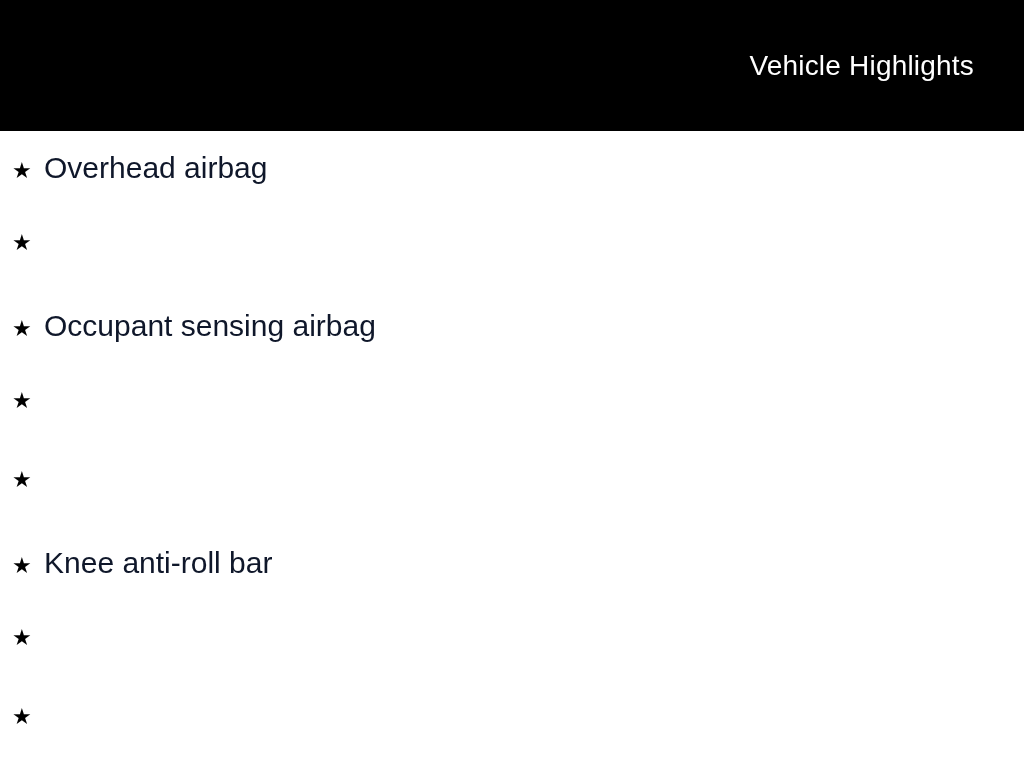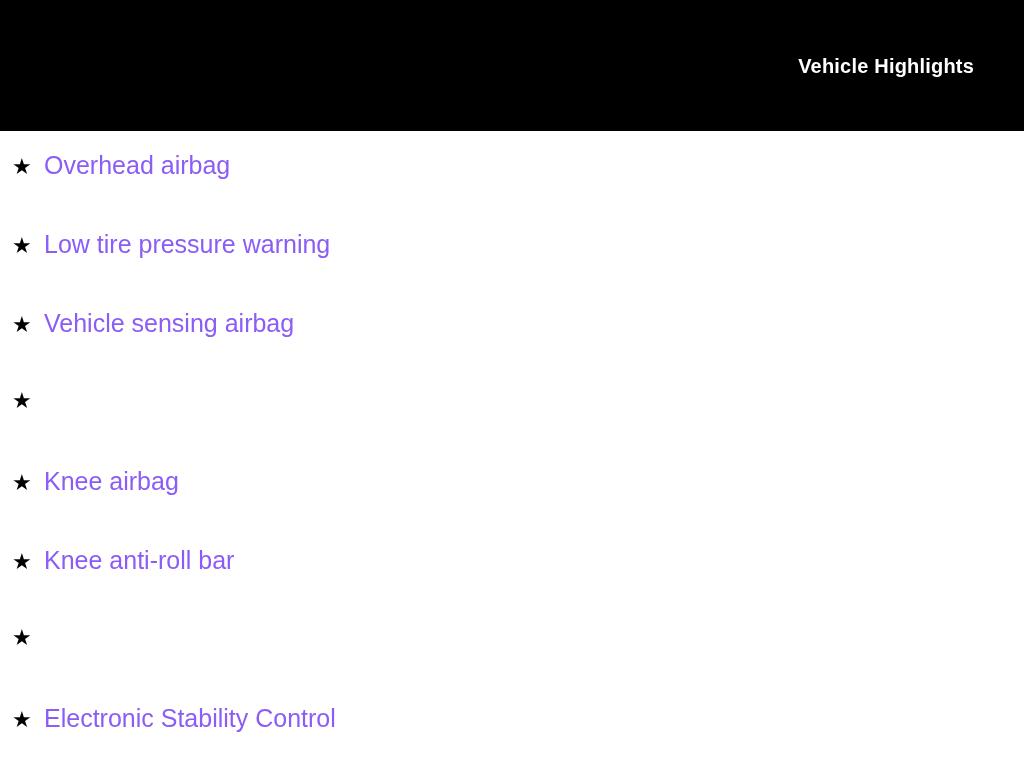--- a/index.html
+++ b/index.html
@@ -27,22 +27,22 @@
     height: 131px;
     background: #000000;
     display: flex;
     align-items: center;
     justify-content: flex-end;
     box-sizing: border-box;
     padding-right: 50px;
   }
   .header-title {
     color: #ffffff;
-    font-size: 20px;
-    font-weight: 700;
+    font-size: 28px;
+    font-weight: 400;
     letter-spacing: 0.2px;
     line-height: 1;
     white-space: nowrap;
   }
   .highlights-list {
     position: absolute;
     top: 131px;
     left: 0;
     width: 1024px;
     padding-top: 22px;
@@ -57,22 +57,22 @@
   }
   .bullet-star {
     width: 32px;
     flex: 0 0 32px;
     color: #000000;
     font-size: 22px;
     line-height: 1;
     text-align: left;
   }
   .item-label {
-    color: #8b5cf6;
-    font-size: 25px;
+    color: #0f172a;
+    font-size: 30px;
     line-height: 1;
     white-space: nowrap;
   }
 </style>
 </head>
 <body>
 
 <div class="page">
 
   <div class="header-bar">
@@ -81,46 +81,43 @@
 
   <div class="highlights-list">
 
     <div class="highlight-item">
       <span class="bullet-star">★</span>
       <span class="item-label">Overhead airbag</span>
     </div>
 
     <div class="highlight-item">
       <span class="bullet-star">★</span>
-      <span class="item-label">Low tire pressure warning</span>
     </div>
 
     <div class="highlight-item">
       <span class="bullet-star">★</span>
-      <span class="item-label">Vehicle sensing airbag</span>
+      <span class="item-label">Occupant sensing airbag</span>
     </div>
 
     <div class="highlight-item">
       <span class="bullet-star">★</span>
     </div>
 
     <div class="highlight-item">
       <span class="bullet-star">★</span>
-      <span class="item-label">Knee airbag</span>
     </div>
 
     <div class="highlight-item">
       <span class="bullet-star">★</span>
       <span class="item-label">Knee anti-roll bar</span>
     </div>
 
     <div class="highlight-item">
       <span class="bullet-star">★</span>
     </div>
 
     <div class="highlight-item">
       <span class="bullet-star">★</span>
-      <span class="item-label">Electronic Stability Control</span>
     </div>
 
   </div>
 
 </div>
 
 </body></html>

